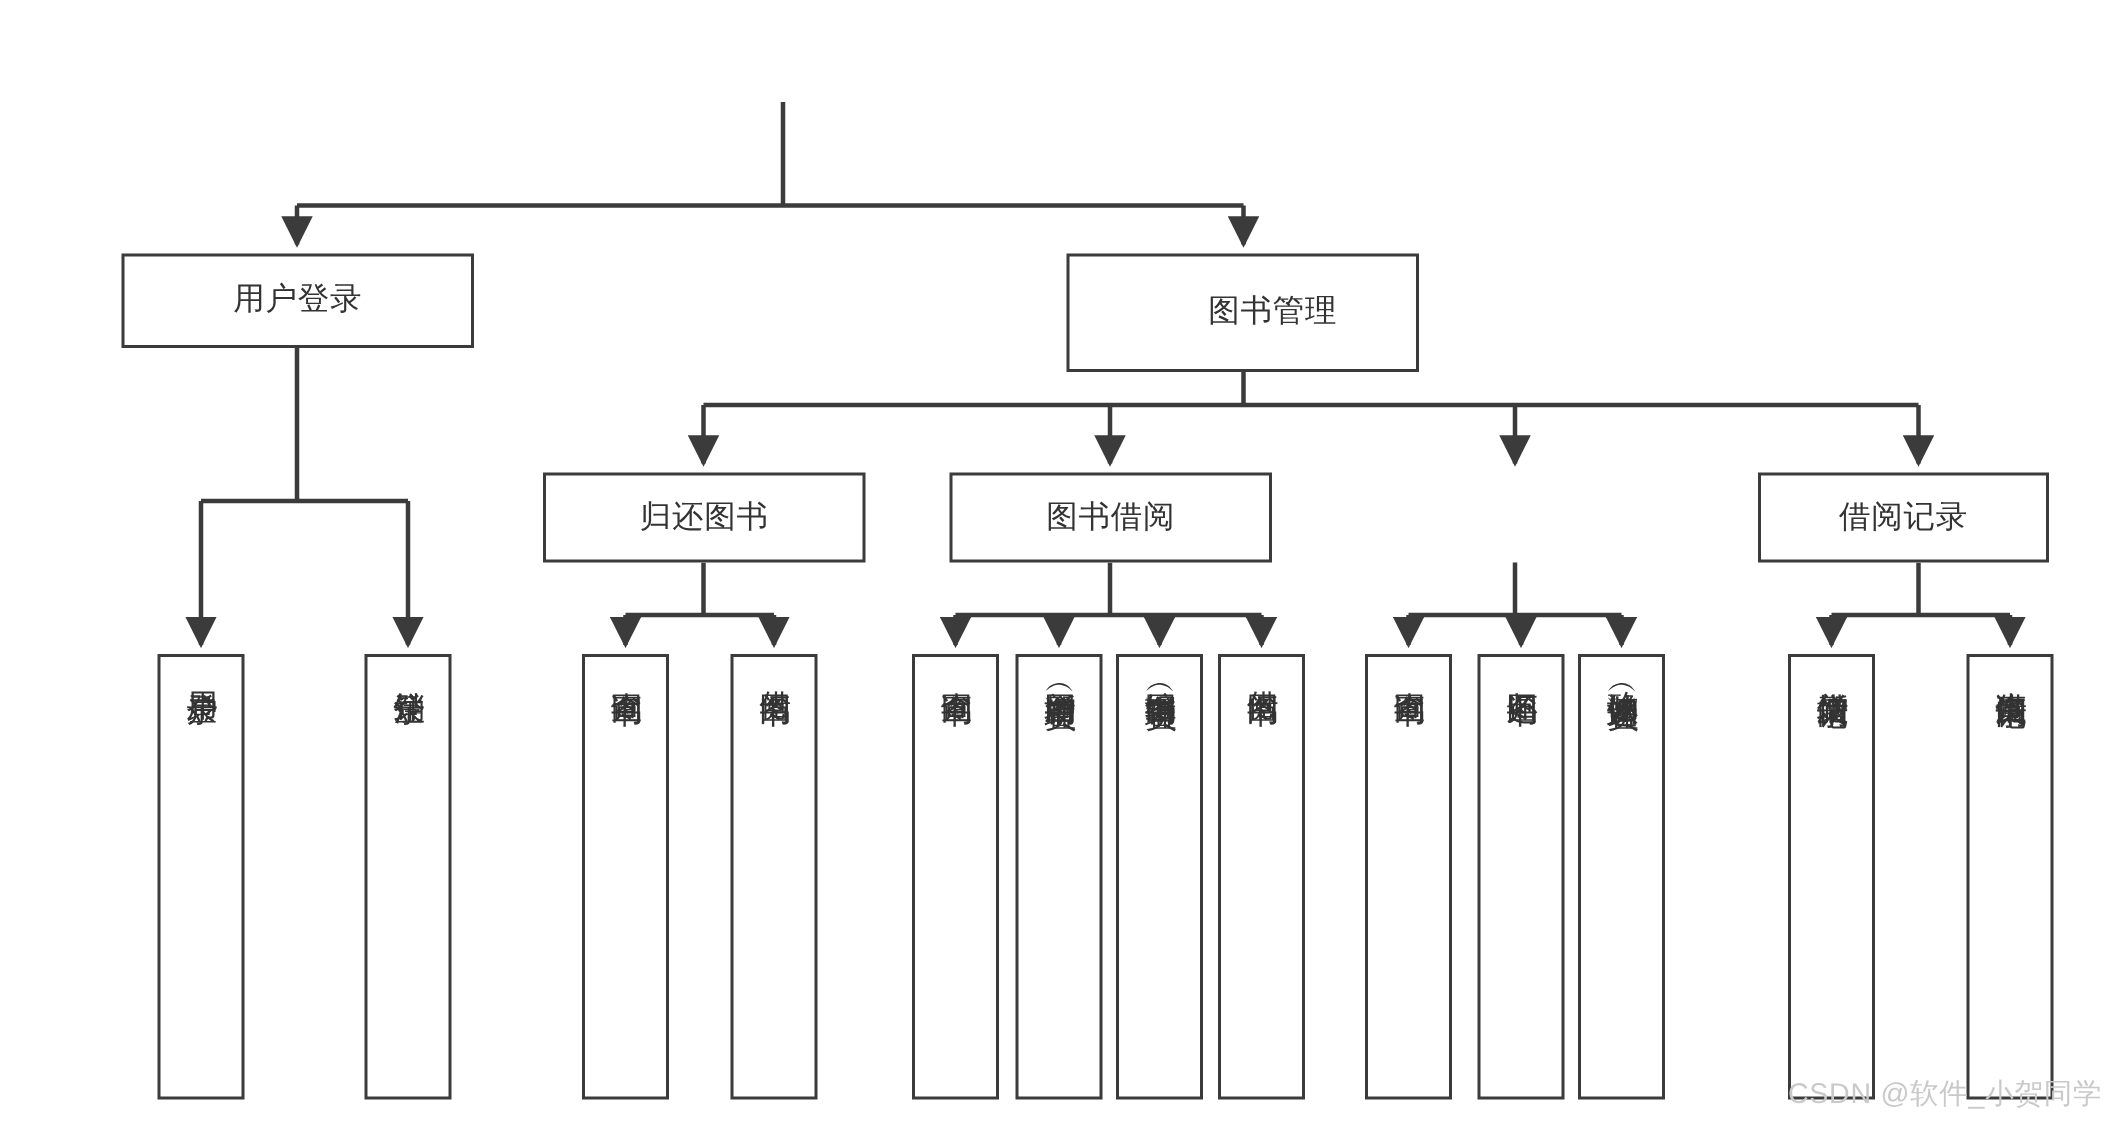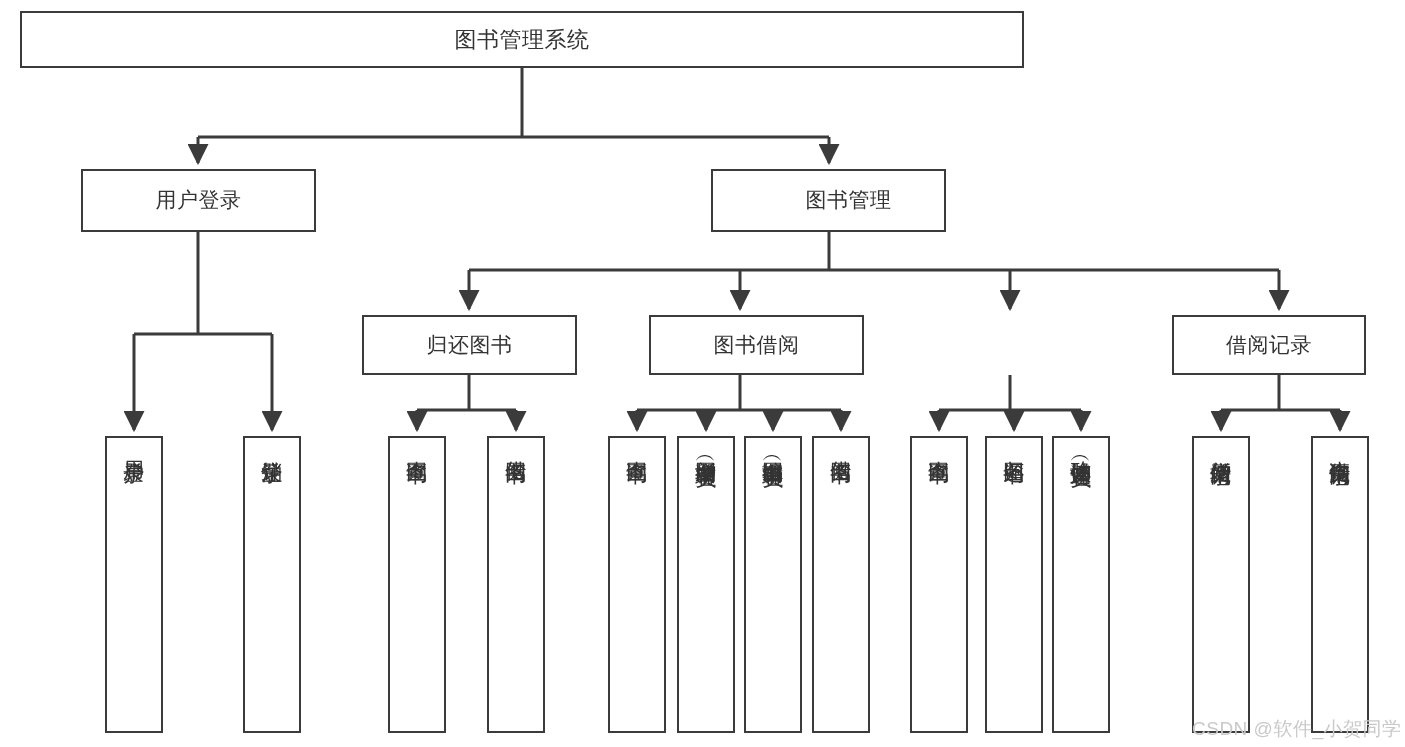--- a/index.html
+++ b/index.html
@@ -117,37 +117,34 @@
       <path d="M 1014 410 L 1014 430" marker-end="url(#arrow)"></path>
       <path d="M 1081 410 L 1081 430" marker-end="url(#arrow)"></path>
 
       <path d="M 1279 375 L 1279 410"></path>
       <path d="M 1221 410 L 1340 410"></path>
       <path d="M 1221 410 L 1221 430" marker-end="url(#arrow)"></path>
       <path d="M 1340 410 L 1340 430" marker-end="url(#arrow)"></path>
     </g>
   </svg>
 
-  <div class="node root" style="left:20px; top:11px; width:1004px; height:57px;">
-    <span class="label">图书管理系统</span>
-  </div>
 
   <div class="node" style="left:81px; top:169px; width:235px; height:63px;">
     <span class="label">用户登录</span>
   </div>
 
-  <div class="node" style="left:711px; top:169px; width:235px; height:63px;padding-left:40px;">
+  <div class="node" style="left:711px; top:169px; width:235px; height:79px;padding-left:40px;">
     <span class="label">图书管理</span>
   </div>
 
   <div class="node" style="left:362px; top:315px; width:215px; height:60px;">
     <span class="label">归还图书</span>
   </div>
 
-  <div class="node" style="left:633px; top:315px; width:215px; height:60px;margin-left:16px;">
+  <div class="node" style="left:633px; top:315px; width:215px; height:60px;">
     <span class="label">图书借阅</span>
   </div>
 
 
   <div class="node" style="left:1172px; top:315px; width:194px; height:60px;">
     <span class="label">借阅记录</span>
   </div>
 
   <div class="node vert" style="left:105px; top:436px; width:58px; height:297px;">
     <span class="label">用户登录</span>

